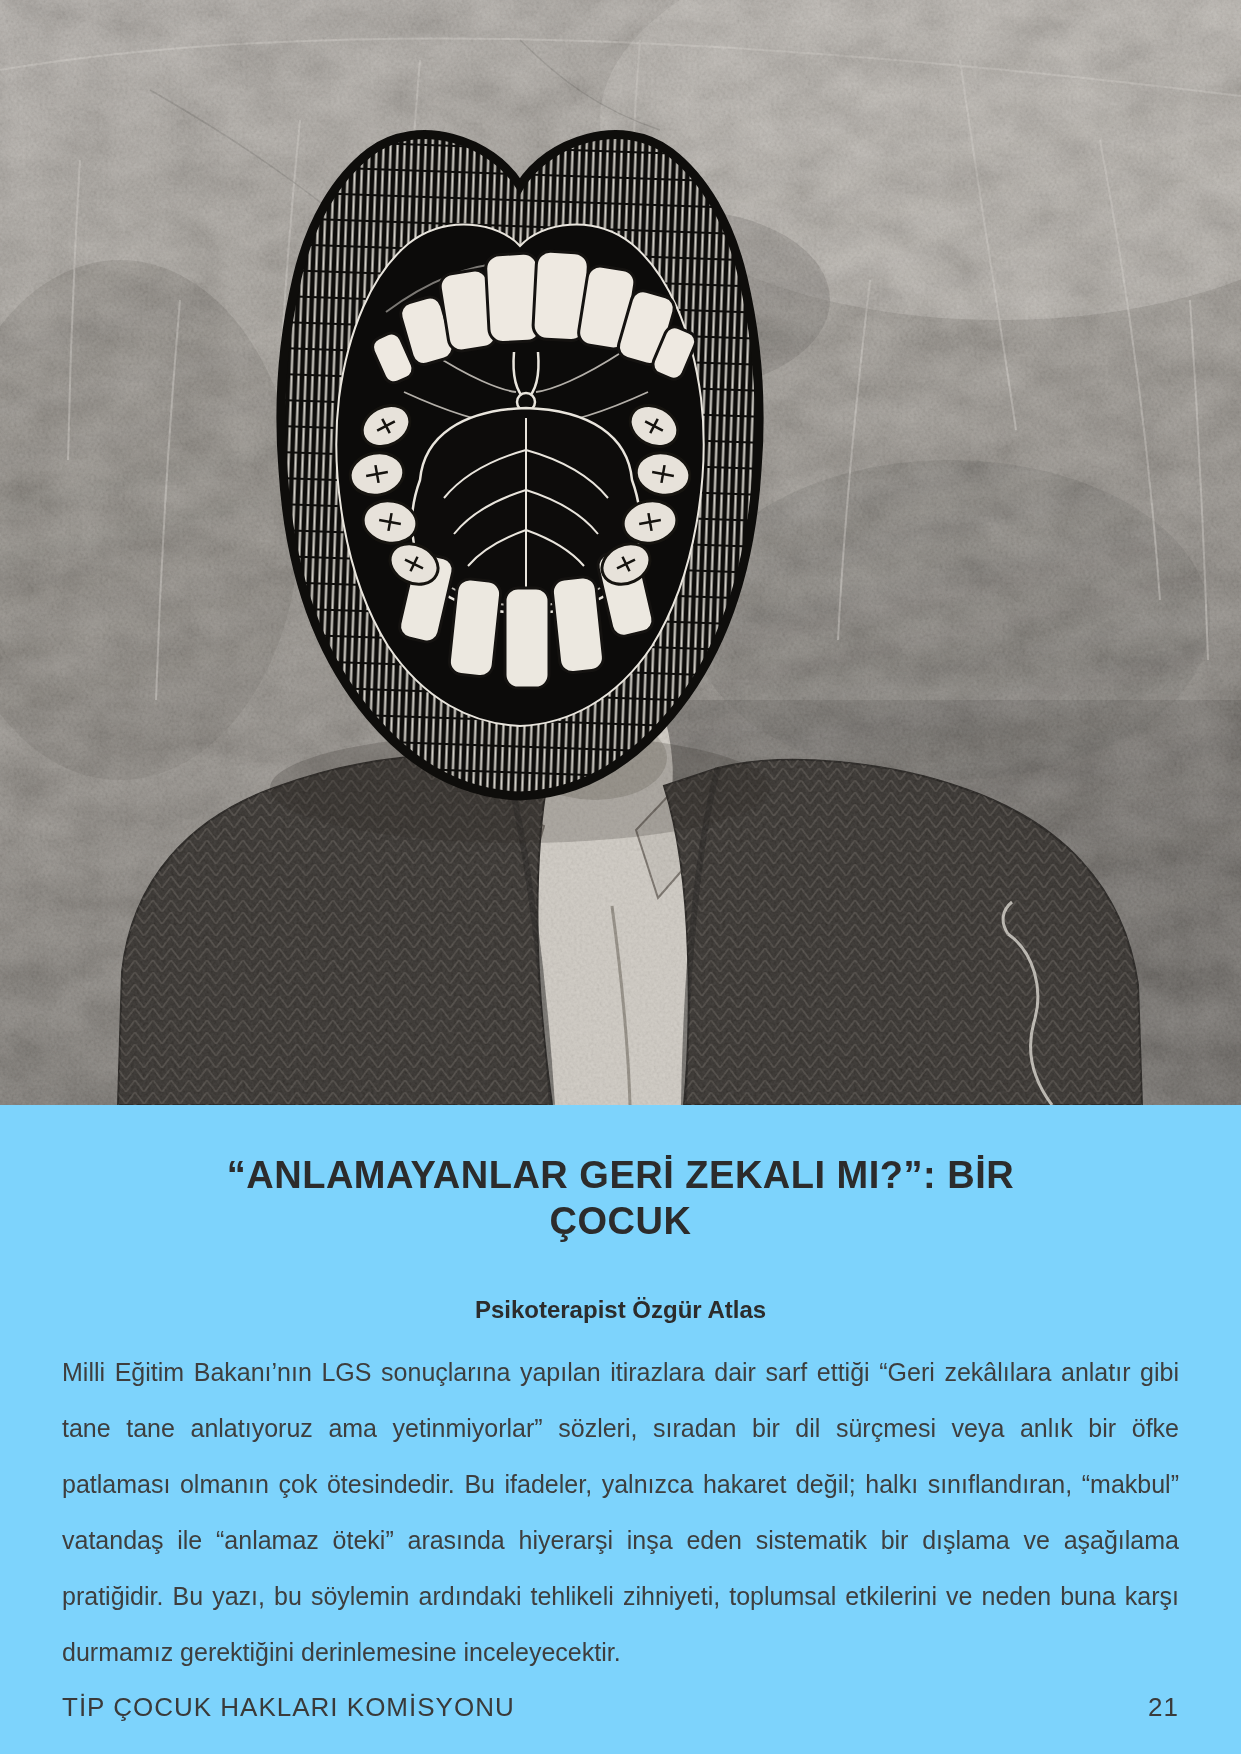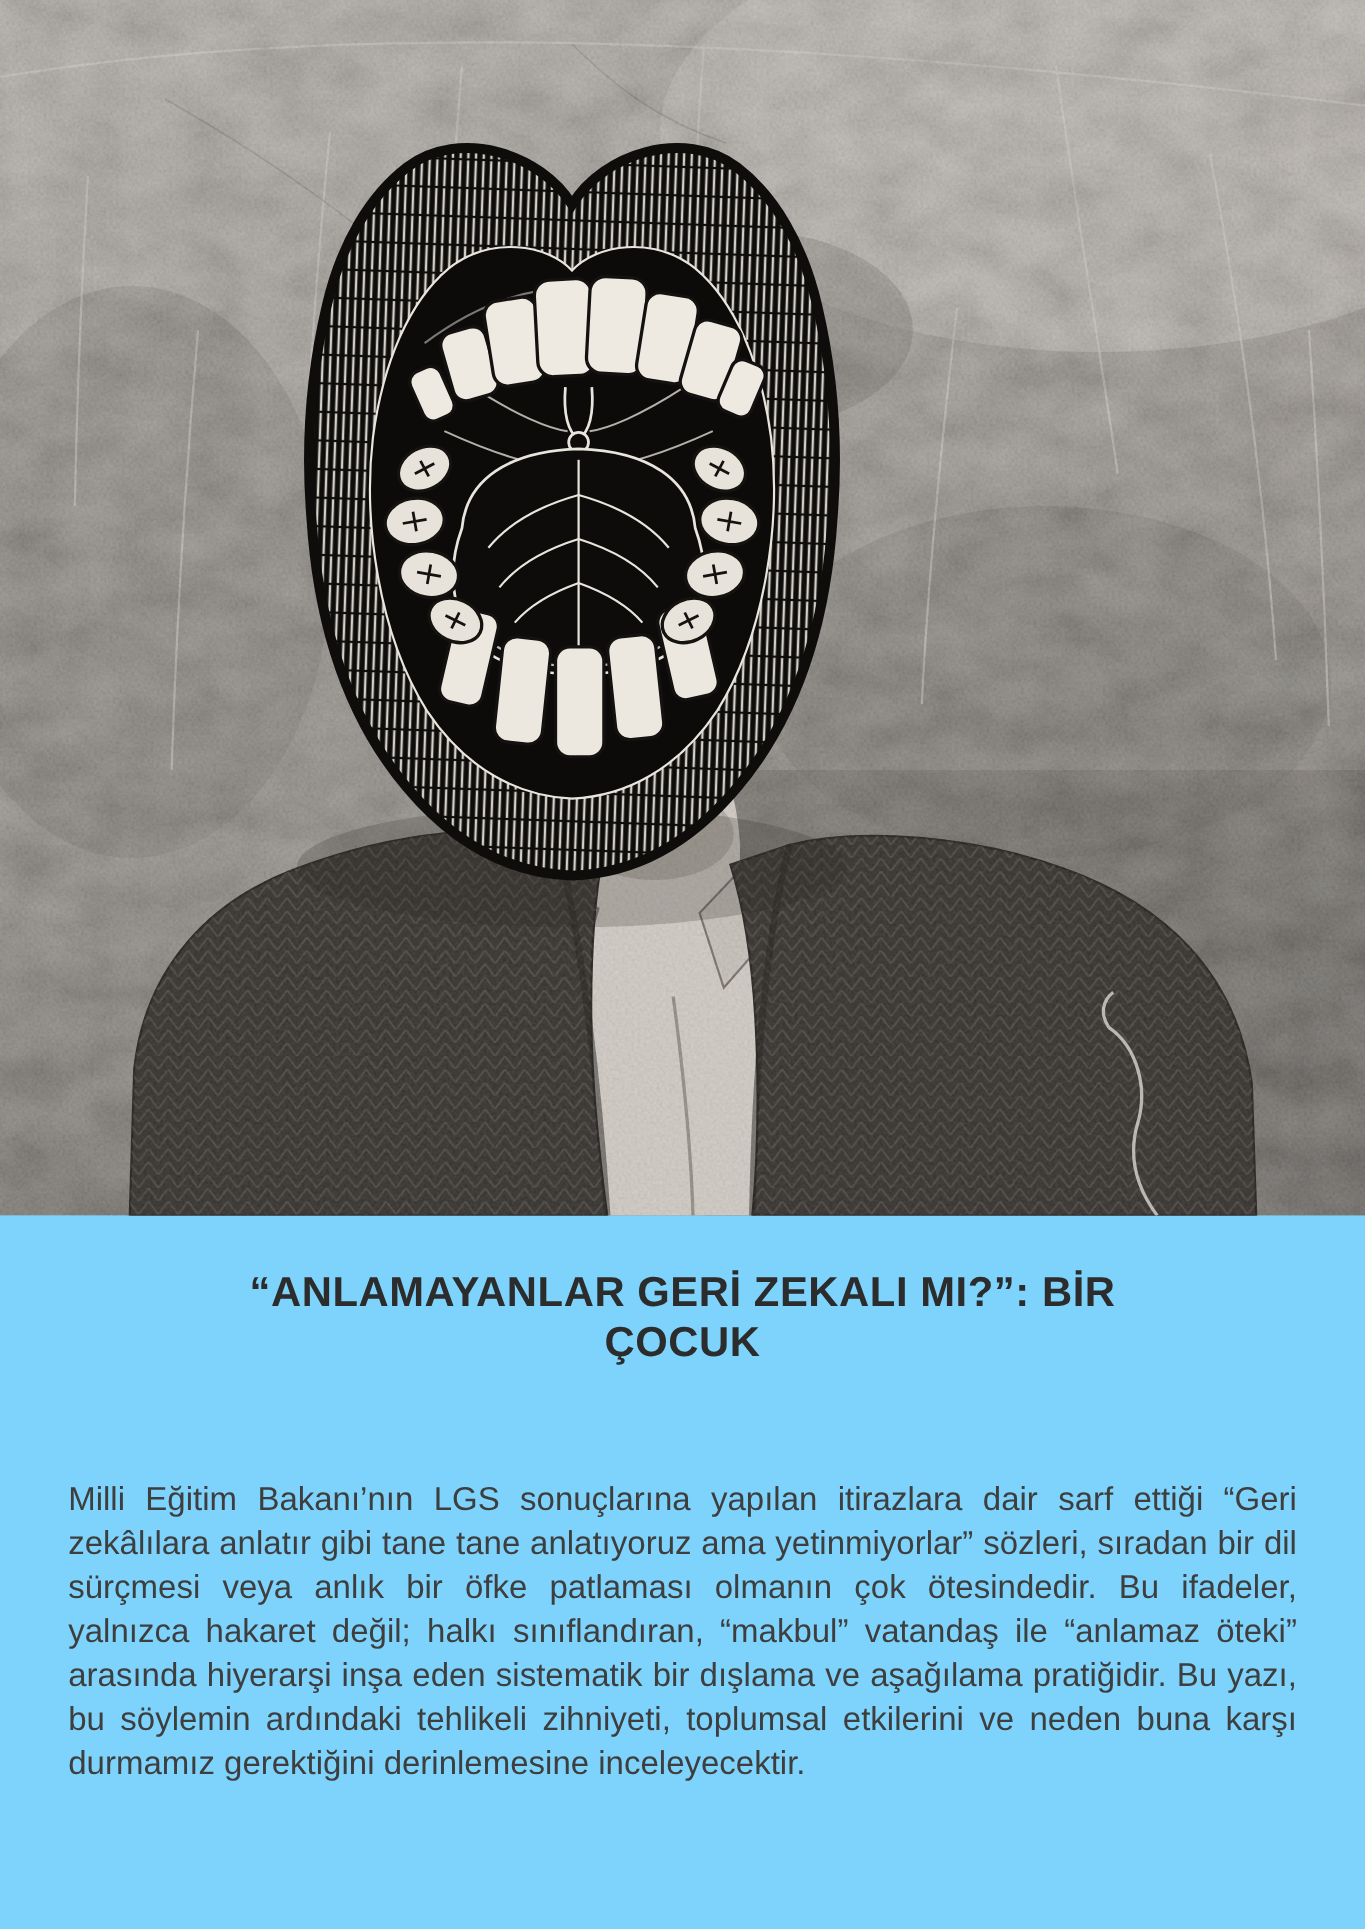--- a/index.html
+++ b/index.html
@@ -33,22 +33,22 @@
     top: 1294px; left: 60px; width: 1121px;
     text-align: center;
     font-weight: 700;
     font-size: 24px;
     line-height: 32px;
     color: #2c2c2c;
   }
   .body-text {
     position: absolute;
     top: 1344px; left: 62px; width: 1117px;
-    font-size: 30px;
-    line-height: 40px;
+    font-size: 25px;
+    line-height: 56px;
     text-align: justify;
     color: #3e3e3e;
     margin: 0;
   }
   .footer {
     position: absolute;
     top: 1692px; left: 62px; width: 1117px;
     display: flex;
     justify-content: space-between;
     align-items: baseline;
@@ -257,17 +257,22 @@
         </g>
       </g>
     </svg>
   </figure>
 
   <h1 class="title">
     <div>“ANLAMAYANLAR GERİ ZEKALI MI?”: BİR</div>
     <div>ÇOCUK</div>
   </h1>
 
+  <div class="author">Psikoterapist Özgür Atlas</div>
 
   <p class="body-text">Milli Eğitim Bakanı’nın LGS sonuçlarına yapılan itirazlara dair sarf ettiği “Geri zekâlılara anlatır gibi tane tane anlatıyoruz ama yetinmiyorlar” sözleri, sıradan bir dil sürçmesi veya anlık bir öfke patlaması olmanın çok ötesindedir. Bu ifadeler, yalnızca hakaret değil; halkı sınıflandıran, “makbul” vatandaş ile “anlamaz öteki” arasında hiyerarşi inşa eden sistematik bir dışlama ve aşağılama pratiğidir. Bu yazı, bu söylemin ardındaki tehlikeli zihniyeti, toplumsal etkilerini ve neden buna karşı durmamız gerektiğini derinlemesine inceleyecektir.</p>
 
+  <div class="footer">
+    <span>TİP ÇOCUK HAKLARI KOMİSYONU</span>
+    <span>21</span>
+  </div>
 
 </div>
 
 </body></html>

